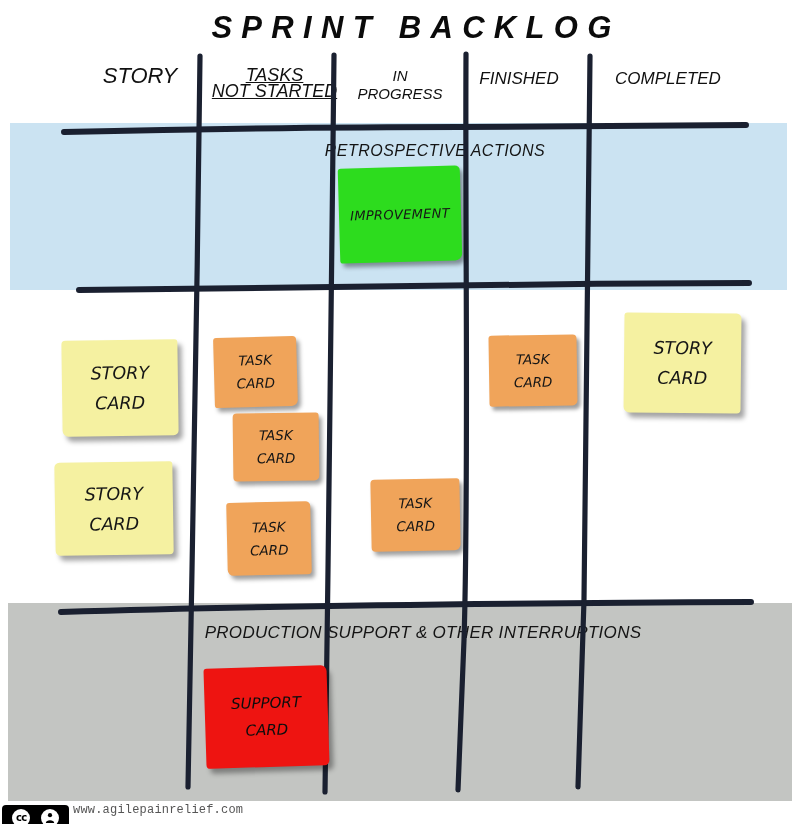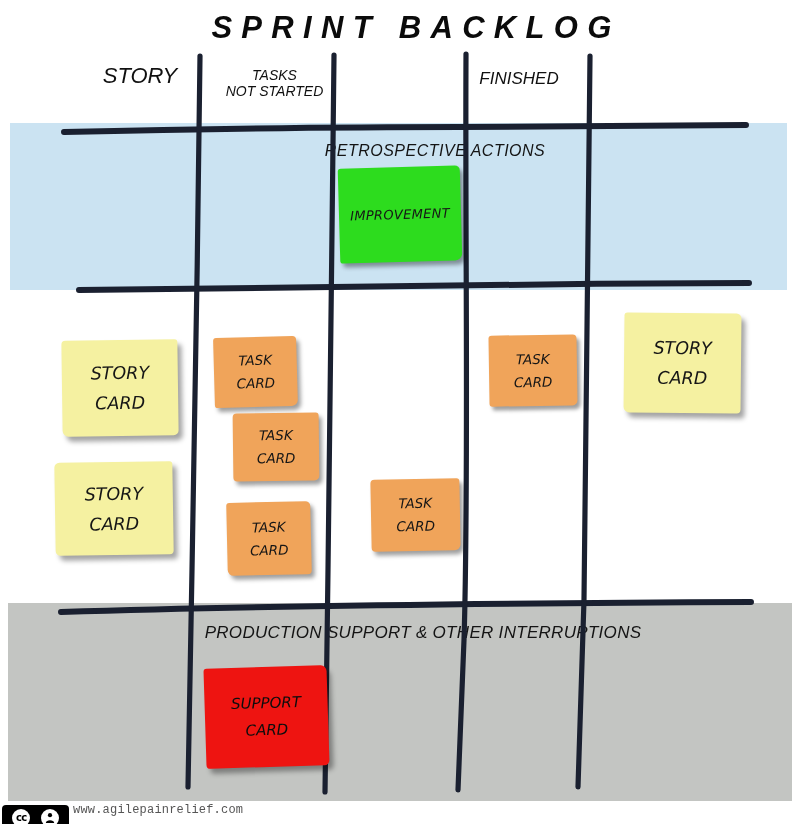--- a/index.html
+++ b/index.html
@@ -10,21 +10,21 @@
   .abs{position:absolute;}
   #title{
     top:10px;left:0;width:800px;text-align:center;
     font-size:31px;font-weight:bold;font-style:italic;
     letter-spacing:0.30em;color:#0b0b0b;padding-left:16px;
   }
   .col-label{
     font-style:italic;text-align:center;white-space:pre-line;color:#101010;
   }
   #col-story{left:55px;top:63px;width:170px;font-size:22px;}
-  #col-tasks{left:202px;top:67px;width:145px;font-size:14px;line-height:16px;}
+  #col-tasks{left:202px;top:67px;width:145px;font-size:18px;line-height:16px;text-decoration:underline;}
   #col-inprogress{left:338px;top:67px;width:124px;font-size:15px;line-height:17.5px;}
   #col-finished{left:468px;top:69px;width:102px;font-size:17px;}
   #col-completed{left:595px;top:69px;width:146px;font-size:17px;}
   .band{position:absolute;}
   #band-retro{left:10px;top:123px;width:777px;height:167px;}
   #band-prod{left:8px;top:603px;width:784px;height:198px;}
   .section-label{
     font-style:italic;text-align:center;color:#141414;
   }
   #label-retro{left:200px;top:142px;width:470px;font-size:16px;letter-spacing:0.5px;}
@@ -69,21 +69,24 @@
 </head>
 <body>
 
 <div id="board">
 
   <div id="title" class="abs">SPRINT BACKLOG</div>
 
   <div id="col-story" class="abs col-label">STORY</div>
   <div id="col-tasks" class="abs col-label">TASKS
 NOT STARTED</div>
+  <div id="col-inprogress" class="abs col-label">IN
+PROGRESS</div>
   <div id="col-finished" class="abs col-label">FINISHED</div>
+  <div id="col-completed" class="abs col-label">COMPLETED</div>
 
   <div id="band-retro" class="band" style="background-color: rgb(203, 227, 242);"></div>
   <div id="band-prod" class="band" style="background-color: rgb(195, 197, 194);"></div>
 
   <div id="label-retro" class="abs section-label">RETROSPECTIVE ACTIONS</div>
   <div id="label-prod" class="abs section-label">PRODUCTION SUPPORT &amp; OTHER INTERRUPTIONS</div>
 
   <svg id="lines" class="abs" width="800" height="824" viewBox="0 0 800 824">
     <path d="M 64 132 C 200 129 330 127 460 127 C 600 126 690 125 746 125" fill="none" stroke-width="6" stroke-linecap="round" stroke="#1a2030"></path>
     <path d="M 79 290 C 280 286 520 284 749 283" fill="none" stroke-width="6" stroke-linecap="round" stroke="#1a2030"></path>

